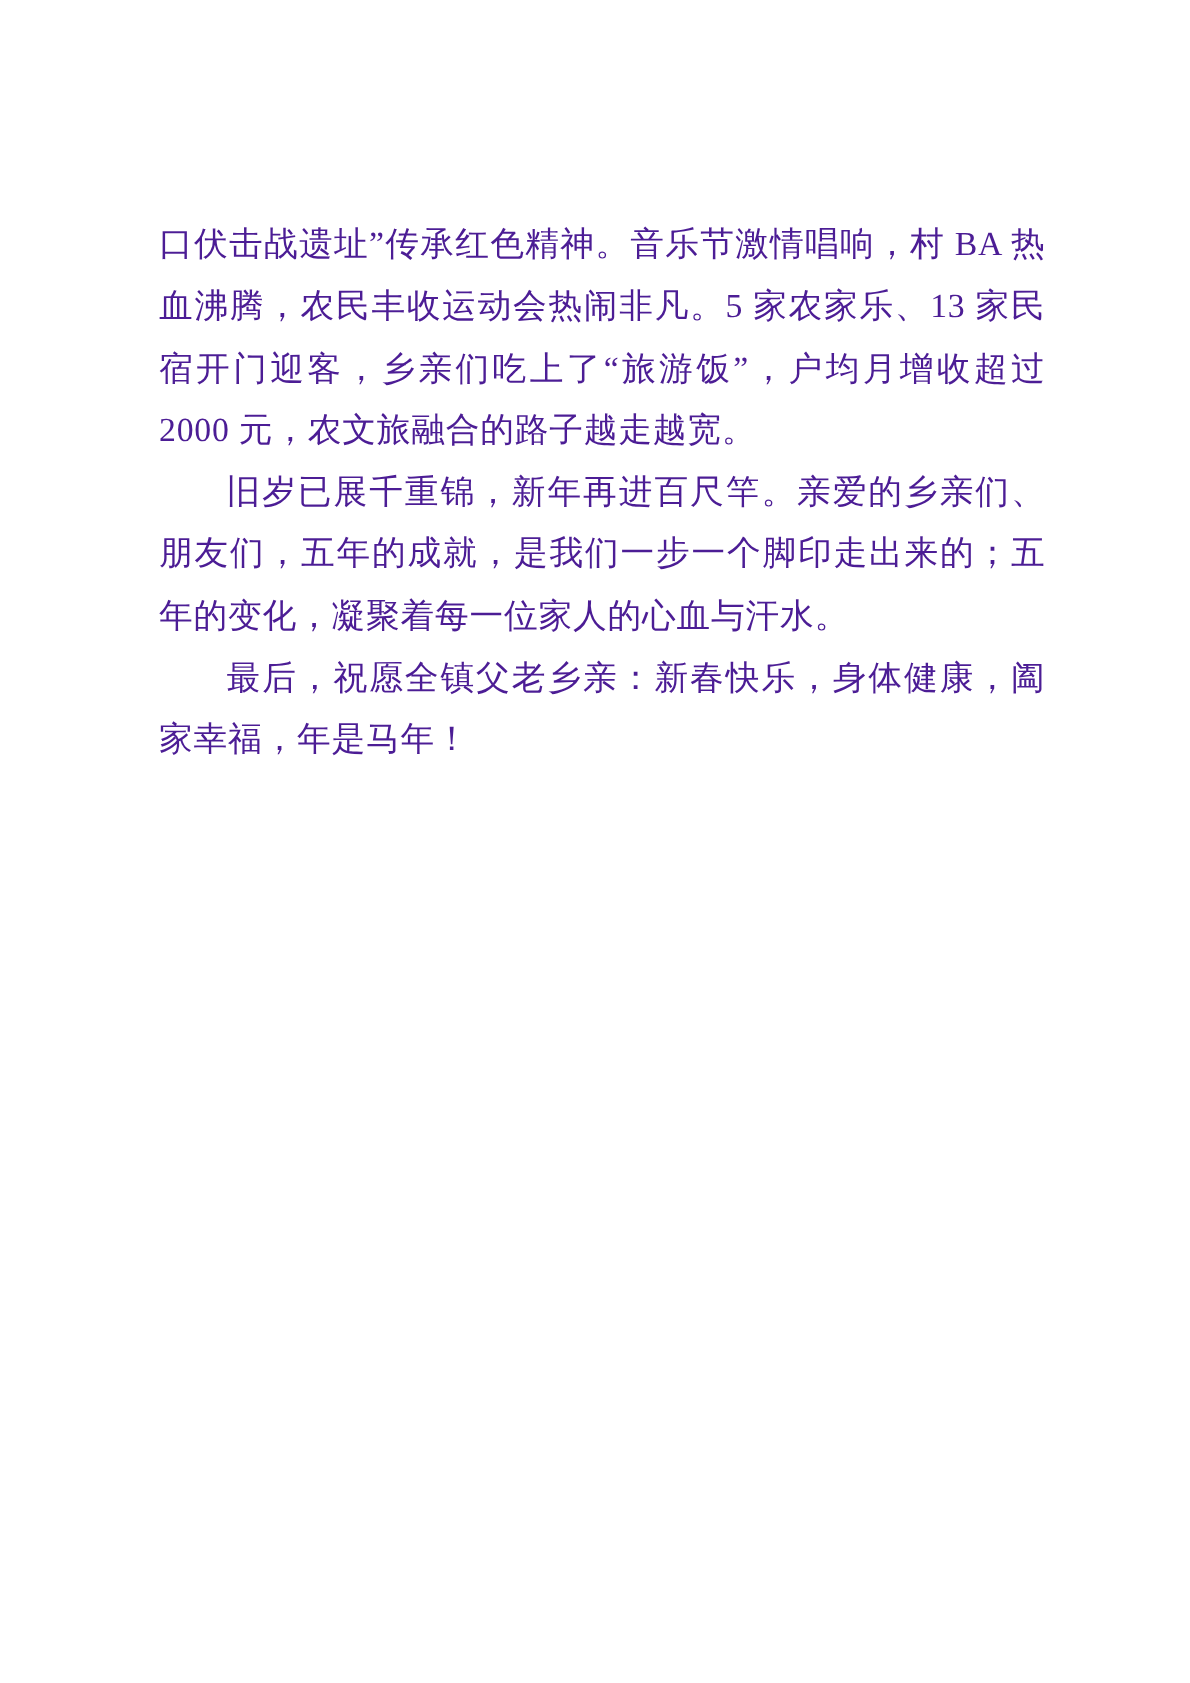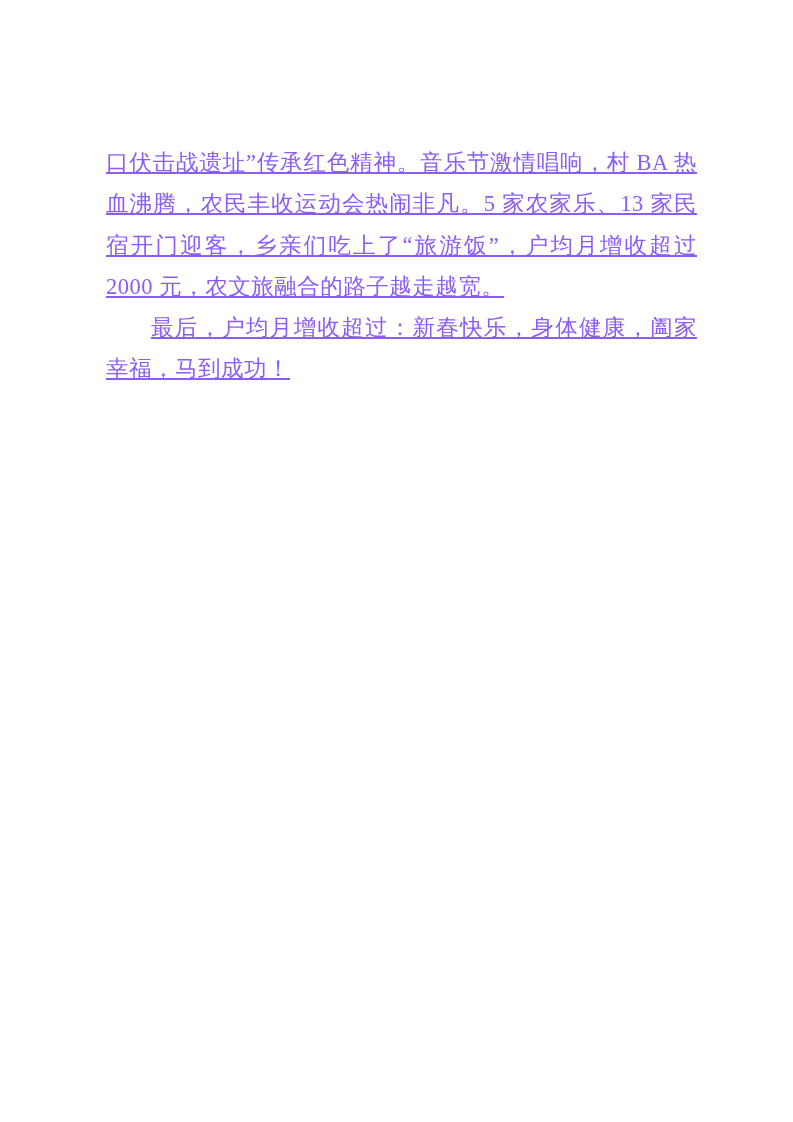--- a/index.html
+++ b/index.html
@@ -32,17 +32,18 @@
     padding: 0;
   }
   .text-block p.indent {
     text-indent: 2em;
   }
 </style>
 </head>
 <body>
 
 <div class="doc-page" style="background: rgb(255, 255, 255);">
-  <div class="text-block" style="color: #8b5cf6; text-decoration: underline;">
+  <div class="text-block" style="color: #4c1d95;">
       <p>口伏击战遗址”传承红色精神。音乐节激情唱响，村 BA 热血沸腾，农民丰收运动会热闹非凡。5 家农家乐、13 家民宿开门迎客，乡亲们吃上了“旅游饭”，户均月增收超过 2000 元，农文旅融合的路子越走越宽。</p>
-      <p class="indent">最后，户均月增收超过：新春快乐，身体健康，阖家幸福，马到成功！</p>
+      <p class="indent">旧岁已展千重锦，新年再进百尺竿。亲爱的乡亲们、朋友们，五年的成就，是我们一步一个脚印走出来的；五年的变化，凝聚着每一位家人的心血与汗水。</p>
+      <p class="indent">最后，祝愿全镇父老乡亲：新春快乐，身体健康，阖家幸福，年是马年！</p>
     </div>
 </div>
 
 </body></html>

